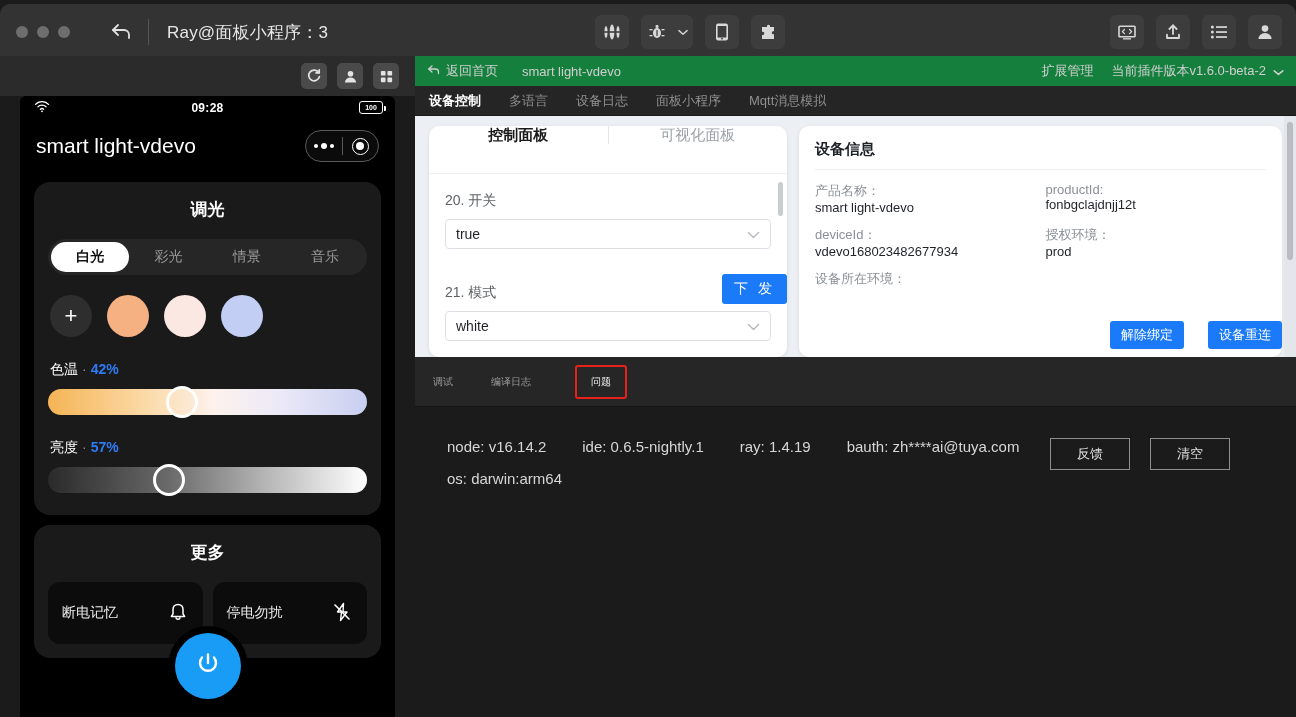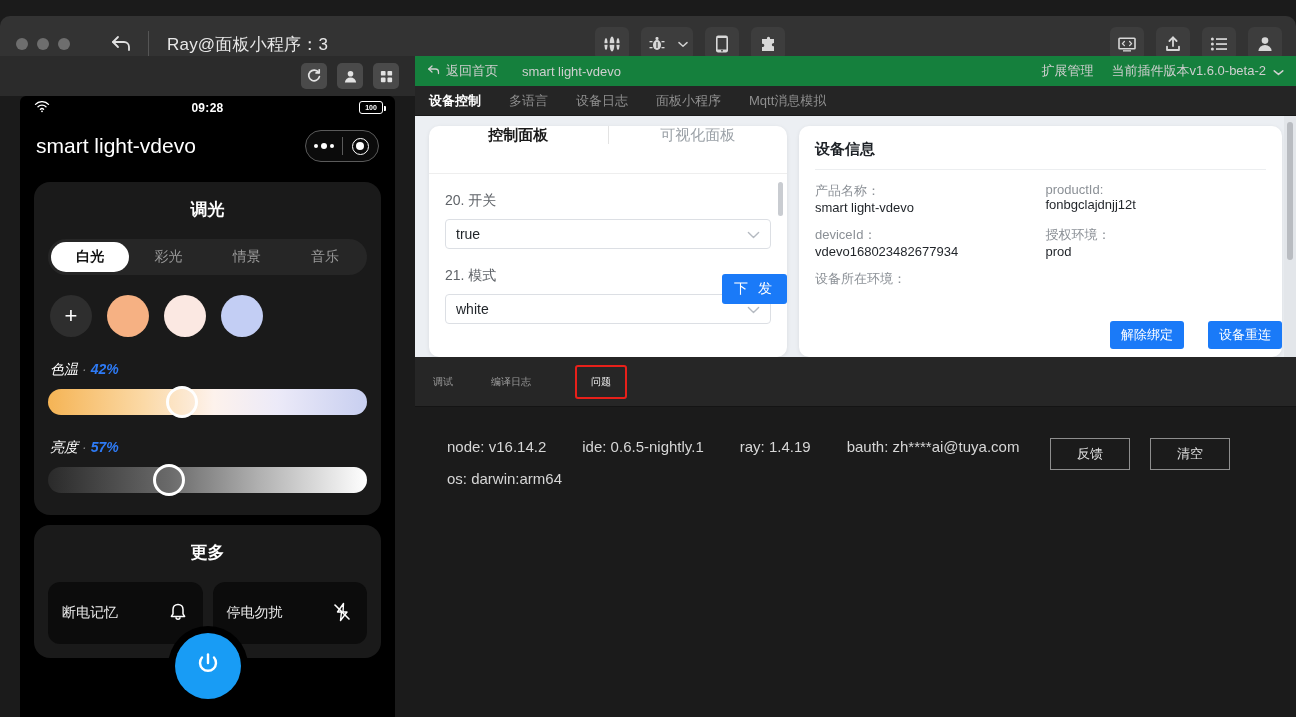--- a/index.html
+++ b/index.html
@@ -6,21 +6,21 @@
   html, body {
     width: 1296px; height: 717px;
     background: #1b1b1b;
     font-family: "Liberation Sans", "DejaVu Sans", sans-serif;
     overflow: hidden;
   }
   .app { position: relative; width: 1296px; height: 717px; background: #1b1b1b; }
 
   
   .titlebar {
-    position: absolute; top: 16px; left: 0; width: 1296px; height: 56px;
+    position: absolute; top: 4px; left: 0; width: 1296px; height: 56px;
     background: #333333;
     border-top-left-radius: 10px; border-top-right-radius: 10px;
     display: flex; align-items: center;
   }
   .traffic { display: flex; align-items: center; gap: 9px; margin-left: 16px; }
   .dot { width: 12px; height: 12px; border-radius: 50%; background: #6e6e6e; }
   .undo-btn {
     margin-left: 36px; width: 32px; height: 32px;
     display: flex; align-items: center; justify-content: center;
     color: #e6e6e6;
@@ -114,21 +114,21 @@
   .seg-item {
     flex: 1; height: 30px; border-radius: 15px; display: flex; align-items: center; justify-content: center;
     color: #9a9a9a; font-size: 14px; cursor: pointer;
   }
   .seg-item.active { background: #fff; color: #111; font-weight: bold; }
 
   .swatches { display: flex; align-items: center; gap: 15px; margin: 20px 0 4px 2px; }
   .sw { width: 42px; height: 42px; border-radius: 50%; }
   .sw.add { background: #2e2e2e; display:flex; align-items:center; justify-content:center; color:#fff; font-size: 22px; }
 
-  .slider-label { color: #fff; font-size: 14px; margin: 24px 0 10px 2px; font-style: italic; }
+  .slider-label { color: #fff; font-size: 14px; margin: 24px 0 10px 2px; }
   .slider-label .sep { color: #888; margin: 0 4px; }
   .slider-label .pct { color: #2e7bf6; font-weight: bold; }
   .track { position: relative; height: 26px; border-radius: 13px; }
   .track.temp { background: linear-gradient(90deg,#f5b455 0%, #fbd9a6 30%, #fdf2ec 52%, #eceaf8 72%, #c8cff0 100%); }
   .track.bright { background: linear-gradient(90deg,#2a2a2a 0%, #6a6a6a 38%, #b0b0b0 66%, #ffffff 100%); }
   .knob {
     position: absolute; top: -3px; width: 32px; height: 32px; border-radius: 50%;
     border: 3px solid #fff; background: transparent;
   }
 
@@ -178,21 +178,21 @@
   .ptabs { height: 48px; display: flex; align-items: flex-start; border-bottom: 1px solid #eee; }
   .ptab { flex: 1; text-align: center; font-size: 15px; color: #9aa0a6; position: relative; cursor: pointer; }
   .ptab.active { color: #1a1a1a; font-weight: bold; }
   .ptab-div { width: 1px; height: 18px; background: #e3e3e3; }
 
   .pbody { padding: 18px 16px 0 16px; position: relative; height: 144px; }
   .field-label { color: #5f6368; font-size: 14px; margin-bottom: 9px; }
   .select {
     height: 30px; border: 1px solid #dcdfe4; border-radius: 4px;
     display: flex; align-items: center; padding: 0 10px; color: #1f2328; font-size: 14px;
-    margin-bottom: 18px; background: #fff; cursor: pointer;
+    margin-bottom: 35px; background: #fff; cursor: pointer;
   }
   .select .chev { margin-left: auto; color: #b5bac1; }
   .psb {
     position: absolute; right: 4px; top: 8px; width: 5px; height: 34px;
     background: #c9ccd1; border-radius: 3px;
   }
   .send-btn {
     position: absolute; right: 0; bottom: 14px; background: #1a7af8; color: #fff;
     font-size: 14px; padding: 6px 12px; border-radius: 3px; letter-spacing: 3px; cursor: pointer;
   }

